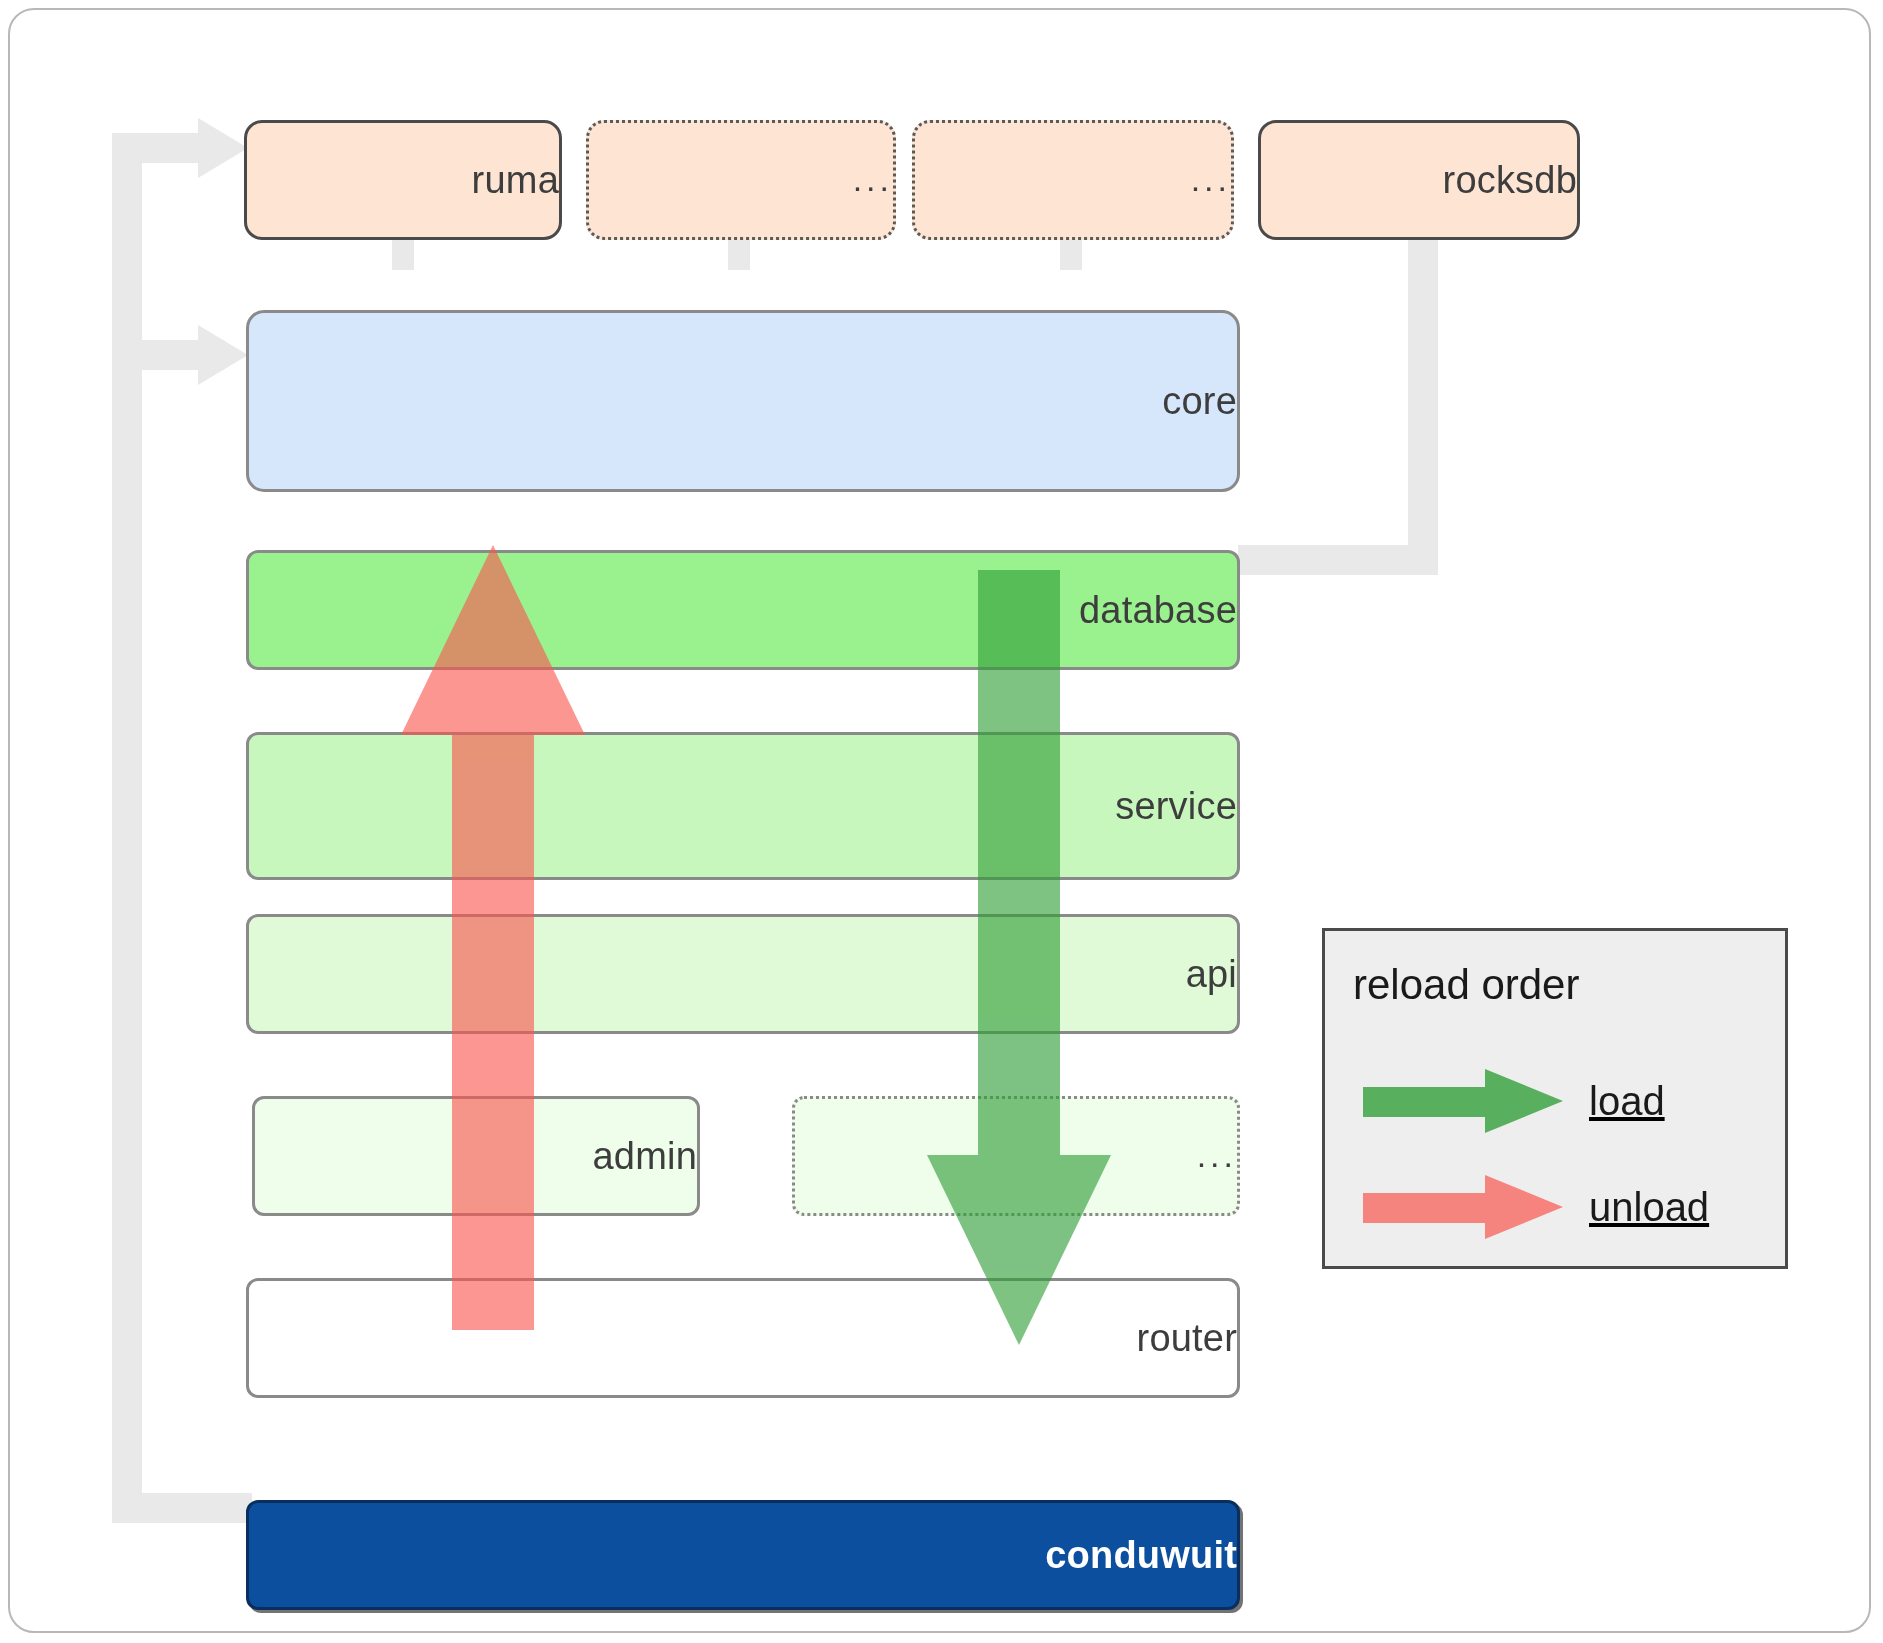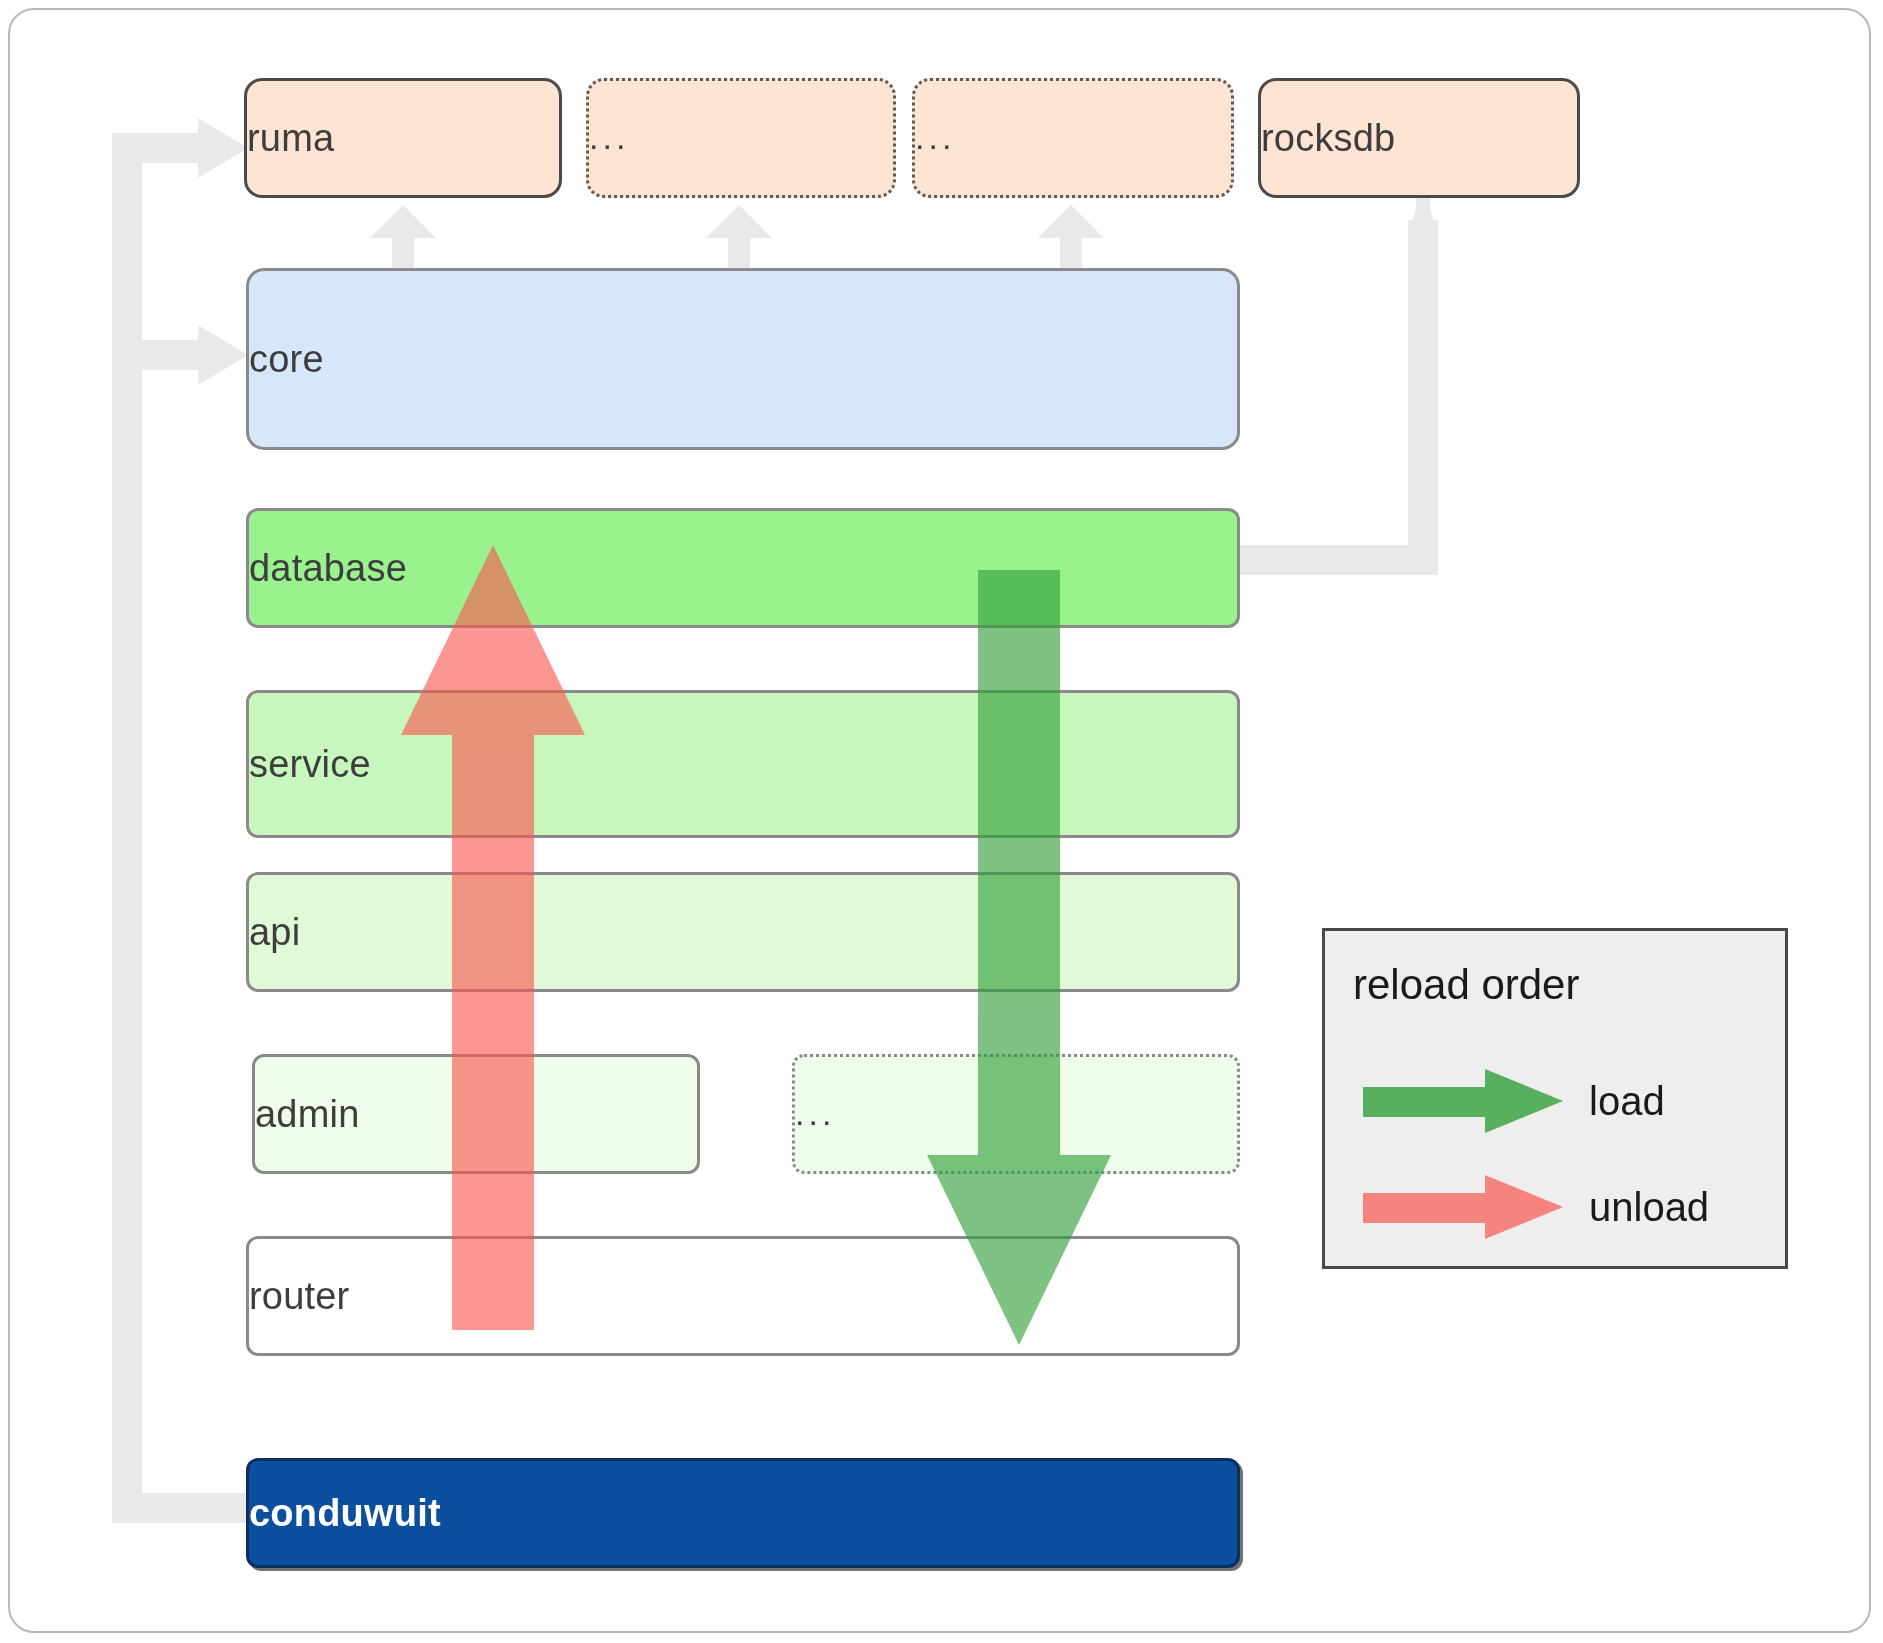--- a/index.html
+++ b/index.html
@@ -26,26 +26,27 @@
     border: 2px solid #b8b8b8;
     border-radius: 26px;
     background: #ffffff;
   }
 
   .node {
     position: absolute;
     box-sizing: border-box;
     display: flex;
     align-items: center;
-    justify-content: flex-start;
+    justify-content: flex-end;
     border-radius: 14px;
     font-size: 38px;
     color: #3d3d3d;
     letter-spacing: 0.2px;
     z-index: 6;
+    margin-top: 42px;
   }
   .node.dep {
     background: #fde4d3;
     border: 3px solid #4a4a4a;
     border-radius: 18px;
   }
   .node.dep.dotted {
     border: 3px dotted #5a5a5a;
   }
   .node.core {
@@ -114,20 +115,21 @@
     color: #1a1a1a;
     padding-left: 28px;
   }
   .legend-row {
     position: absolute;
     left: 38px;
     width: 400px;
     height: 80px;
     display: flex;
     align-items: center;
+    text-decoration: underline;
   }
   .legend-row.load  { top: 130px; }
   .legend-row.unload{ top: 236px; }
   .legend-label {
     margin-left: 226px;
     font-size: 40px;
     color: #1a1a1a;
     white-space: nowrap;
   }
   .legend-arrow { position: absolute; left: 0; top: 0; }

